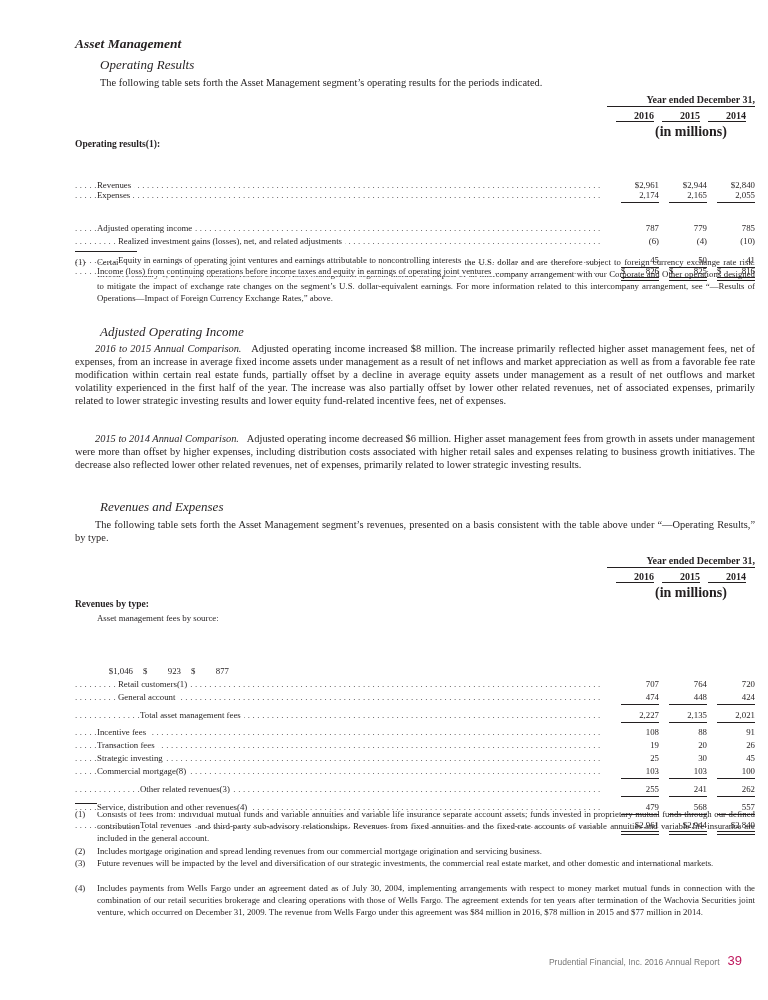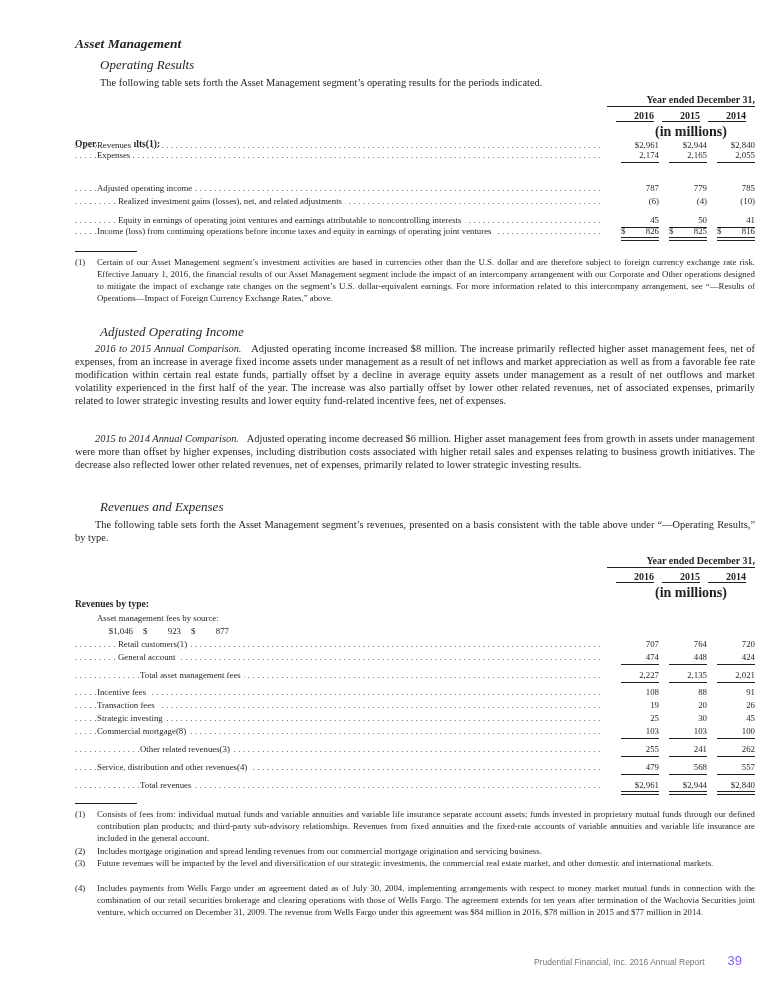--- a/index.html
+++ b/index.html
@@ -22,32 +22,32 @@
   .years { display: flex; justify-content: center; gap: 8px; margin-top: 3px; }
   .yr { width: 38px; text-align: right; font-weight: bold; font-size: 10px; border-bottom: 1.5px solid #231f20; }
   .inmil { font-weight: bold; font-size: 14px; text-align: center; margin-top: 2px; padding-left: 20px; }
   .row { position: absolute; left: 0; width: 680px; height: 12px; display: flex; align-items: baseline; }
   .lbl { flex: 1; overflow: hidden; white-space: nowrap; position: relative; }
   .lbl .txt { background: #fff; padding-right: 3px; position: relative; z-index: 1; }
   .lbl.dots::after {
     content: ". . . . . . . . . . . . . . . . . . . . . . . . . . . . . . . . . . . . . . . . . . . . . . . . . . . . . . . . . . . . . . . . . . . . . . . . . . . . . . . . . . . . . . . . . . . . . . . . . . . . . . . . . . . . . . . . . . . . . . . . . . . . . . . . .";
     position: absolute; left: 0; top: 0; white-space: nowrap; letter-spacing: 0.2px;
   }
-  .vals { display: flex; gap: 10px; width: 148px; justify-content: flex-end; flex: none; margin-left: 6px; }
+  .vals { display: flex; gap: 10px; width: 148px; justify-content: flex-end; flex: none; margin-left: 6px; margin-top: 40px; }
   .v { width: 38px; text-align: right; white-space: nowrap; position: relative; }
   .v.ul::after { content: ""; position: absolute; left: 0; right: 0; bottom: -3px; border-bottom: 1px solid #231f20; }
   .v.dul::after { content: ""; position: absolute; left: 0; right: 0; bottom: -5px; height: 2px; border-top: 1px solid #231f20; border-bottom: 1px solid #231f20; }
   .v .dollar { position: absolute; left: 0; }
   .section-lbl { position: absolute; left: 0; font-weight: bold; font-size: 9.5px; }
   .rule { position: absolute; left: 75px; width: 62px; border-top: 1px solid #231f20; }
   .fn { position: absolute; left: 75px; width: 680px; font-size: 8.8px; line-height: 12px; display: flex; }
   .fn .num { width: 22px; flex: none; }
   .fn .ftext { flex: 1; text-align: justify; }
   .footer { position: absolute; right: 26px; top: 953px; font-family: "Liberation Sans", "DejaVu Sans", sans-serif; color: #777; font-size: 8.5px; display: flex; align-items: baseline; gap: 8px; }
-  .footer .pg { color: #8b5cf6; font-size: 13px; margin-left: 15px; }
+  .footer .pg { color: #be185d; font-size: 13px; }
 </style>
 </head>
 <body>
 
 <div class="page">
 
   <div class="h1">Asset Management</div>
 
   <div class="h2" style="left:100px; top:57px;">Operating Results</div>
   <div class="para" style="left:100px; top:76px; width:660px;">The following table sets forth the Asset Management segment’s operating results for the periods indicated.</div>

